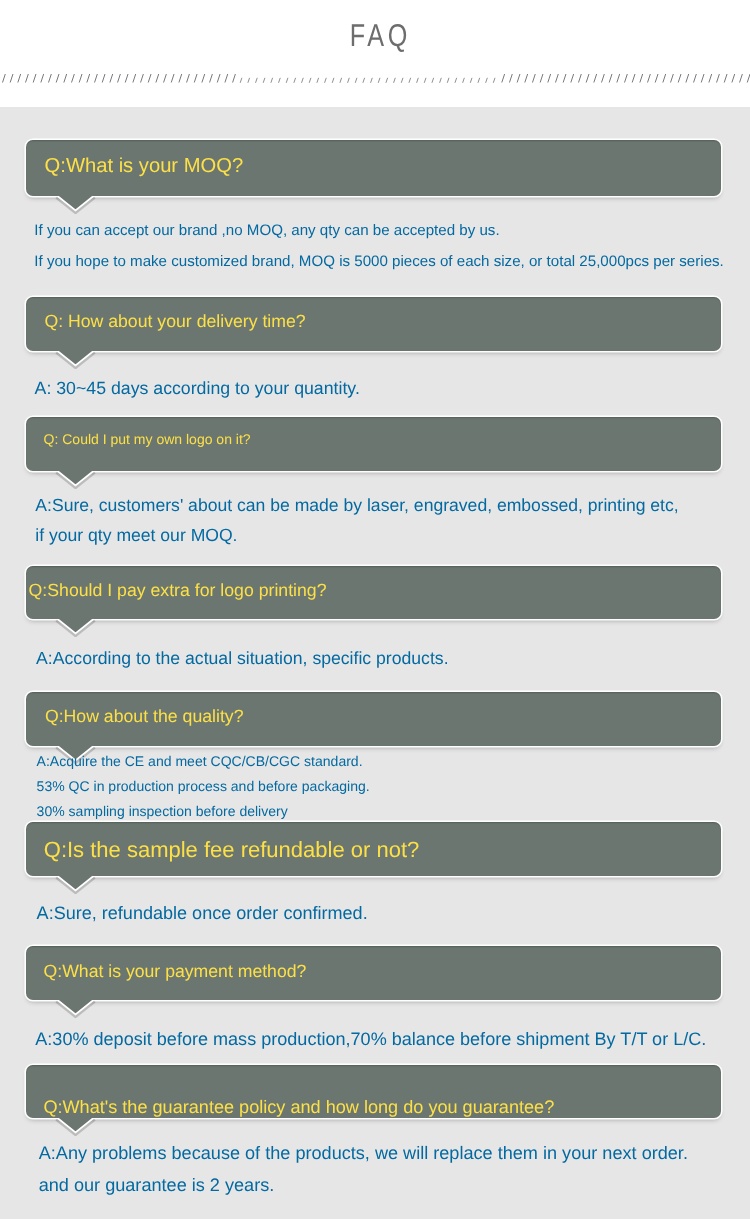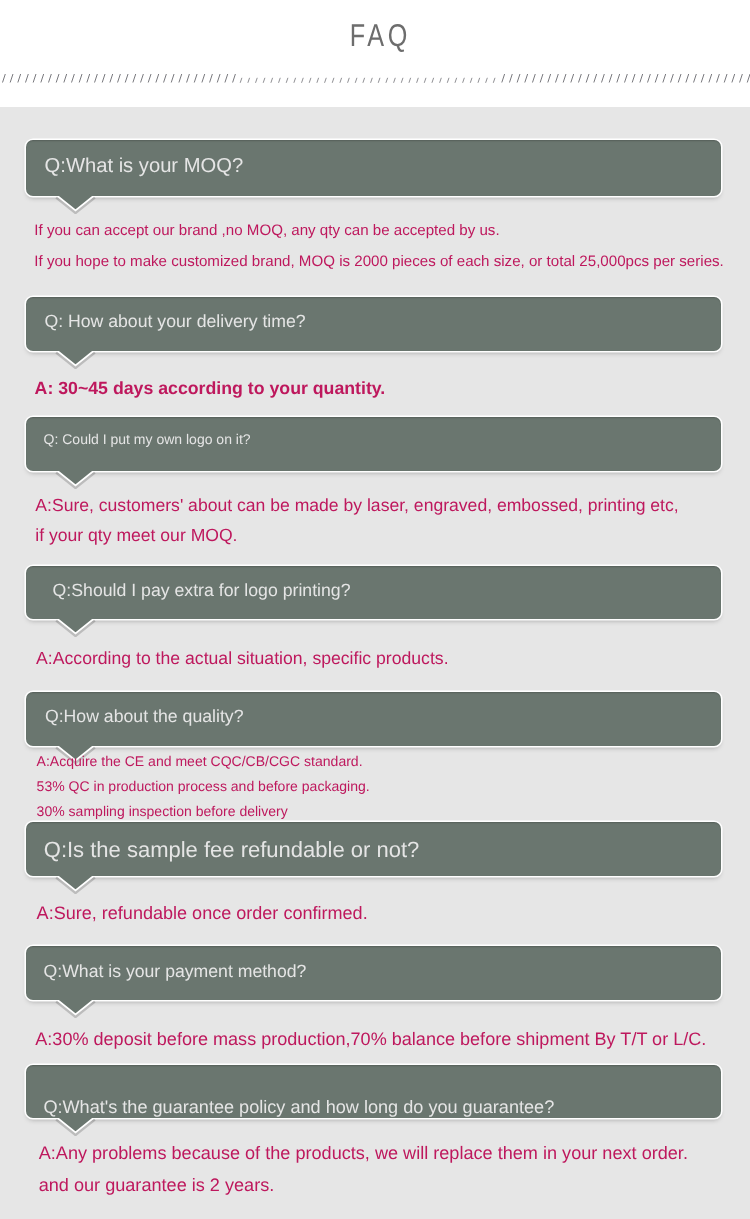--- a/index.html
+++ b/index.html
@@ -6,25 +6,25 @@
   body{width:750px;height:1219px;overflow:hidden;background:#e6e6e6;
        font-family:"Liberation Sans",sans-serif;
        -webkit-font-smoothing:antialiased;text-rendering:geometricPrecision;}
   #page{position:relative;width:690px;height:1219px;transform:translateZ(0);}
   .header{position:absolute;left:0;top:0;width:750px;height:107px;background:#ffffff;}
   .title{position:absolute;left:5px;width:750px;top:20.1px;text-align:center;color:#6d6d6d;
          font-size:31.5px;font-weight:400;letter-spacing:4.6px;line-height:1;}
   .title span{display:inline-block;transform:scaleX(0.80) translateZ(0);transform-origin:center;}
   .rule{position:absolute;left:0;top:64px;width:750px;height:24px;}
   .qbar{position:absolute;left:25.6px;width:695.6px;background:#6a766f;border-radius:7px;
-        box-shadow:0 0 0 1.6px #ffffff, 0 3px 5px -1px rgba(0,0,0,.26), inset 0 1.5px 2px -1px rgba(0,0,0,.30);color:#e5e5e5;}
+        box-shadow:0 0 0 1.6px #ffffff, 0 3px 5px -1px rgba(0,0,0,.26), inset 0 1.5px 2px -1px rgba(0,0,0,.30);color:#fde047;}
   .qtext{position:absolute;white-space:pre;line-height:normal;}
   .tail{position:absolute;width:44px;height:22px;pointer-events:none;}
   .tail svg{display:block;}
-  .ans{position:absolute;color:#be185d;white-space:pre;line-height:normal;}
+  .ans{position:absolute;color:#0369a1;white-space:pre;line-height:normal;}
 </style>
 </head>
 <body>
 
 <div id="page">
   <div class="header">
     <div class="title"><span>FAQ</span></div>
     <div class="rule"><svg width="750" height="24" viewBox="0 0 750 24">
           <path d="M2.50 18.5L5.30 10 M10.17 18.5L12.97 10 M17.84 18.5L20.64 10 M25.51 18.5L28.31 10 M33.18 18.5L35.98 10 M40.85 18.5L43.65 10 M48.52 18.5L51.32 10 M56.19 18.5L58.99 10 M63.86 18.5L66.66 10 M71.53 18.5L74.33 10 M79.20 18.5L82.00 10 M86.87 18.5L89.67 10 M94.54 18.5L97.34 10 M102.21 18.5L105.01 10 M109.88 18.5L112.68 10 M117.55 18.5L120.35 10 M125.22 18.5L128.02 10 M132.89 18.5L135.69 10 M140.56 18.5L143.36 10 M148.23 18.5L151.03 10 M155.90 18.5L158.70 10 M163.57 18.5L166.37 10 M171.24 18.5L174.04 10 M178.91 18.5L181.71 10 M186.58 18.5L189.38 10 M194.25 18.5L197.05 10 M201.92 18.5L204.72 10 M209.59 18.5L212.39 10 M217.26 18.5L220.06 10 M224.93 18.5L227.73 10 M232.60 18.5L235.40 10 " stroke="#5a5a60" stroke-width="1" opacity="0.82" fill="none"></path>
           <path d="M240.20 18.8L241.90 13.8 M247.87 18.8L249.57 13.8 M255.54 18.8L257.24 13.8 M263.21 18.8L264.91 13.8 M270.88 18.8L272.58 13.8 M278.55 18.8L280.25 13.8 M286.22 18.8L287.92 13.8 M293.89 18.8L295.59 13.8 M301.56 18.8L303.26 13.8 M309.23 18.8L310.93 13.8 M316.90 18.8L318.60 13.8 M324.57 18.8L326.27 13.8 M332.24 18.8L333.94 13.8 M339.91 18.8L341.61 13.8 M347.58 18.8L349.28 13.8 M355.25 18.8L356.95 13.8 M362.92 18.8L364.62 13.8 M370.59 18.8L372.29 13.8 M378.26 18.8L379.96 13.8 M385.93 18.8L387.63 13.8 M393.60 18.8L395.30 13.8 M401.27 18.8L402.97 13.8 M408.94 18.8L410.64 13.8 M416.61 18.8L418.31 13.8 M424.28 18.8L425.98 13.8 M431.95 18.8L433.65 13.8 M439.62 18.8L441.32 13.8 M447.29 18.8L448.99 13.8 M454.96 18.8L456.66 13.8 M462.63 18.8L464.33 13.8 M470.30 18.8L472.00 13.8 M477.97 18.8L479.67 13.8 M485.64 18.8L487.34 13.8 M493.31 18.8L495.01 13.8 " stroke="#5a5a60" stroke-width="1" opacity="0.68" fill="none"></path>
@@ -42,58 +42,58 @@
               <rect x="0" y="12" width="52" height="18"></rect>
             </clipPath>
           </defs>
           <g clip-path="url(#tc0)">
             <path d="M7.6 13 L26.5 28 L45.4 13" fill="none" stroke="rgba(0,0,0,0.18)" stroke-width="4"></path>
             <path d="M7.6 11.3 L26.5 26.4 L45.4 11.3 L45.4 0 L7.6 0 Z" fill="#6a766f" stroke="#ffffff" stroke-width="1.8" stroke-linejoin="miter"></path>
           </g>
         </svg>
       </div>
       <div class="ans" style="top: 221.715px; left: 34.3px; font-size: 15.12px;">If you can accept our brand ,no MOQ, any qty can be accepted by us.</div>
-      <div class="ans" style="top: 253.215px; left: 34.3px; font-size: 15.12px;">If you hope to make customized brand, MOQ is 2000 pieces of each size, or total 25,000pcs per series.</div>
+      <div class="ans" style="top: 253.215px; left: 34.3px; font-size: 15.12px;">If you hope to make customized brand, MOQ is 5000 pieces of each size, or total 25,000pcs per series.</div>
       <div class="qbar" style="top: 297px; height: 54px;">
         <div class="qtext" style="font-size: 17.68px; left: 18.8px; top: 14.3584px;">Q: How about your delivery time?</div>
       </div>
       <div class="tail" style="left: 48.5px; top: 339px;">
         <svg width="52" height="30" viewBox="0 0 52 30">
           <defs>
             <clipPath id="tc1">
               <rect x="0" y="12" width="52" height="18"></rect>
             </clipPath>
           </defs>
           <g clip-path="url(#tc1)">
             <path d="M7.6 13 L26.5 28 L45.4 13" fill="none" stroke="rgba(0,0,0,0.18)" stroke-width="4"></path>
             <path d="M7.6 11.3 L26.5 26.4 L45.4 11.3 L45.4 0 L7.6 0 Z" fill="#6a766f" stroke="#ffffff" stroke-width="1.8" stroke-linejoin="miter"></path>
           </g>
         </svg>
       </div>
-      <div class="ans" style="top: 377.548px; left: 34.6px; font-size: 17.73px; font-weight: bold;">A: 30~45 days according to your quantity.</div>
+      <div class="ans" style="top: 377.548px; left: 34.6px; font-size: 17.73px;">A: 30~45 days according to your quantity.</div>
       <div class="qbar" style="top: 417px; height: 54px;">
         <div class="qtext" style="font-size: 14px; left: 18px; top: 14.3888px;">Q: Could I put my own logo on it?</div>
       </div>
       <div class="tail" style="left: 48.5px; top: 459px;">
         <svg width="52" height="30" viewBox="0 0 52 30">
           <defs>
             <clipPath id="tc2">
               <rect x="0" y="12" width="52" height="18"></rect>
             </clipPath>
           </defs>
           <g clip-path="url(#tc2)">
             <path d="M7.6 13 L26.5 28 L45.4 13" fill="none" stroke="rgba(0,0,0,0.18)" stroke-width="4"></path>
             <path d="M7.6 11.3 L26.5 26.4 L45.4 11.3 L45.4 0 L7.6 0 Z" fill="#6a766f" stroke="#ffffff" stroke-width="1.8" stroke-linejoin="miter"></path>
           </g>
         </svg>
       </div>
       <div class="ans" style="top: 494.58px; left: 35.3px; font-size: 17.58px;">A:Sure, customers' about can be made by laser, engraved, embossed, printing etc,</div>
       <div class="ans" style="top: 524.58px; left: 35.3px; font-size: 17.58px;">if your qty meet our MOQ.</div>
       <div class="qbar" style="top: 566px; height: 53px;">
-        <div class="qtext" style="font-size: 17.71px; left: 27px; top: 14.3519px;">Q:Should I pay extra for logo printing?</div>
+        <div class="qtext" style="font-size: 17.71px; left: 3px; top: 14.3519px;">Q:Should I pay extra for logo printing?</div>
       </div>
       <div class="tail" style="left: 48.5px; top: 607px;">
         <svg width="52" height="30" viewBox="0 0 52 30">
           <defs>
             <clipPath id="tc3">
               <rect x="0" y="12" width="52" height="18"></rect>
             </clipPath>
           </defs>
           <g clip-path="url(#tc3)">
             <path d="M7.6 13 L26.5 28 L45.4 13" fill="none" stroke="rgba(0,0,0,0.18)" stroke-width="4"></path>

